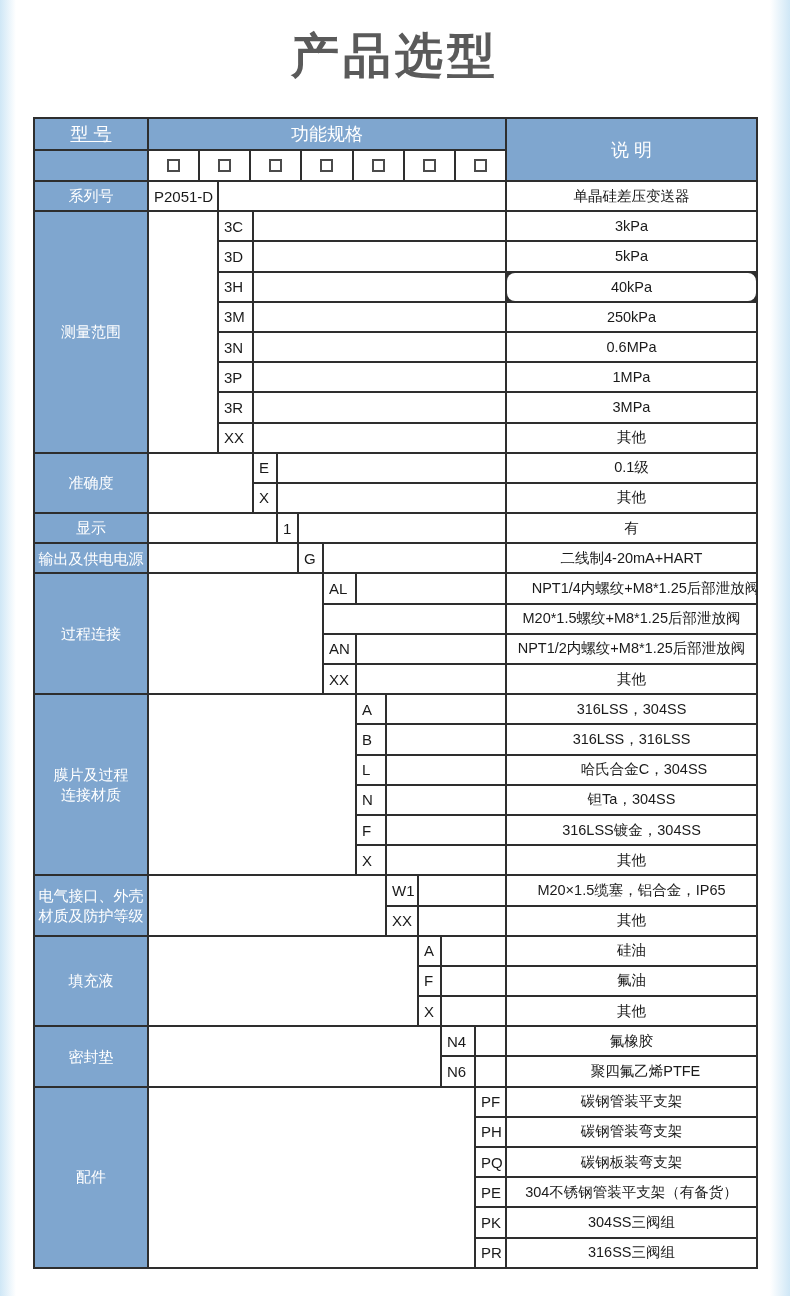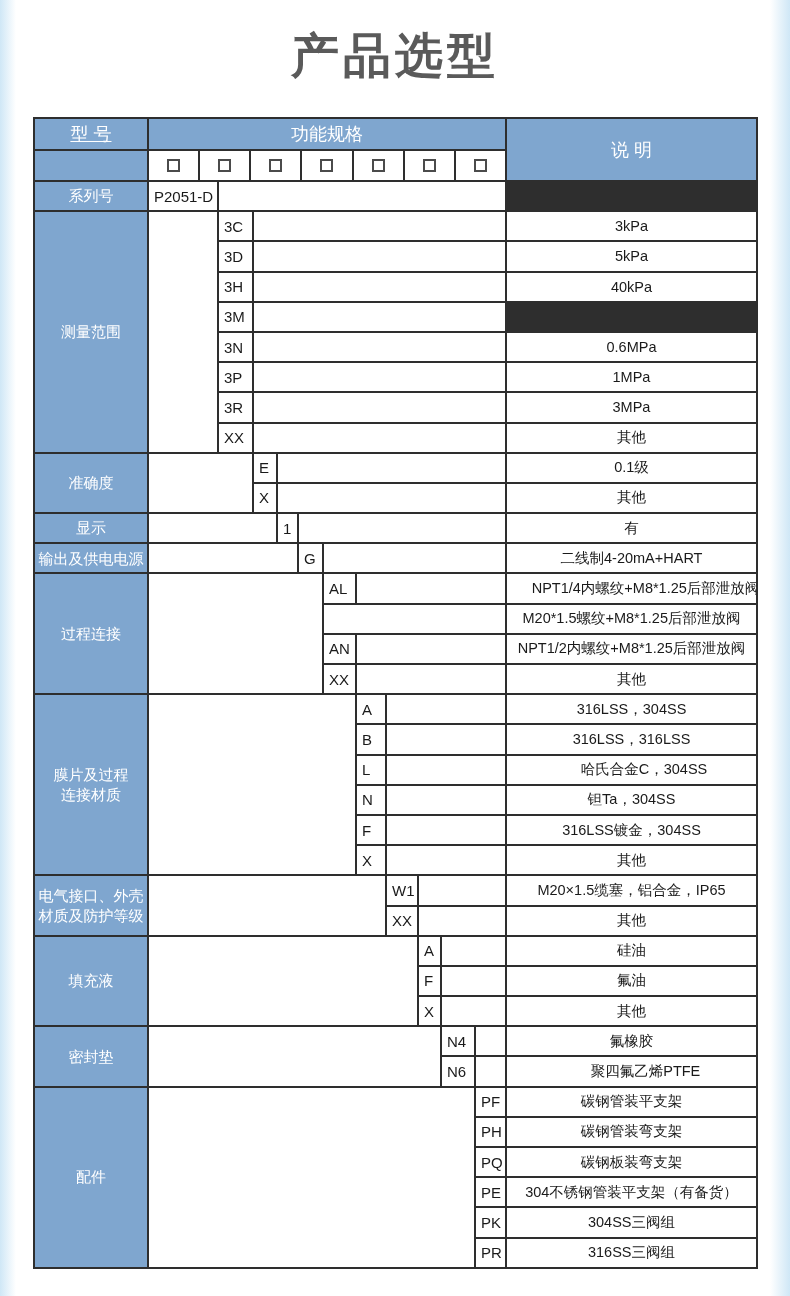--- a/index.html
+++ b/index.html
@@ -77,33 +77,35 @@
         <div class="cb-cell">
           <div class="cb-box"></div>
         </div>
         <div class="cb-cell">
           <div class="cb-box"></div>
         </div>
       </div>
   <div class="cell blue label" style="grid-area: 3 / 1 / span 1 / span 1;">系列号</div>
       <div class="cell code" style="grid-area: 3 / 2 / span 1 / span 1;">P2051-D</div>
       <div class="cell" style="grid-area: 3 / 3 / span 1 / span 10;"></div>
+      <div class="cell desc" style="grid-area: 3 / 13 / span 1 / span 1;">单晶硅差压变送器</div>
       <div class="cell blue label" style="grid-area: 4 / 1 / span 8 / span 1;">测量范围</div>
       <div class="cell" style="grid-area: 4 / 2 / span 8 / span 1;"></div>
       <div class="cell code" style="grid-area: 4 / 3 / span 1 / span 1;">3C</div>
       <div class="cell" style="grid-area: 4 / 4 / span 1 / span 9;"></div>
       <div class="cell desc" style="grid-area: 4 / 13 / span 1 / span 1;">3kPa</div>
       <div class="cell code" style="grid-area: 5 / 3 / span 1 / span 1;">3D</div>
       <div class="cell" style="grid-area: 5 / 4 / span 1 / span 9;"></div>
       <div class="cell desc" style="grid-area: 5 / 13 / span 1 / span 1;">5kPa</div>
       <div class="cell code" style="grid-area: 6 / 3 / span 1 / span 1;">3H</div>
       <div class="cell" style="grid-area: 6 / 4 / span 1 / span 9;"></div>
-      <div class="cell desc" style="grid-area: 6 / 13 / span 1 / span 1;">40kPa</div>
+      <div class="cell desc" style="grid-area: 6 / 13 / span 1 / span 1; border-radius: 8px;">40kPa</div>
       <div class="cell code" style="grid-area: 7 / 3 / span 1 / span 1;">3M</div>
       <div class="cell" style="grid-area: 7 / 4 / span 1 / span 9;"></div>
+      <div class="cell desc" style="grid-area: 7 / 13 / span 1 / span 1;">250kPa</div>
       <div class="cell code" style="grid-area: 8 / 3 / span 1 / span 1;">3N</div>
       <div class="cell" style="grid-area: 8 / 4 / span 1 / span 9;"></div>
       <div class="cell desc" style="grid-area: 8 / 13 / span 1 / span 1;">0.6MPa</div>
       <div class="cell code" style="grid-area: 9 / 3 / span 1 / span 1;">3P</div>
       <div class="cell" style="grid-area: 9 / 4 / span 1 / span 9;"></div>
       <div class="cell desc" style="grid-area: 9 / 13 / span 1 / span 1;">1MPa</div>
       <div class="cell code" style="grid-area: 10 / 3 / span 1 / span 1;">3R</div>
       <div class="cell" style="grid-area: 10 / 4 / span 1 / span 9;"></div>
       <div class="cell desc" style="grid-area: 10 / 13 / span 1 / span 1;">3MPa</div>
       <div class="cell code" style="grid-area: 11 / 3 / span 1 / span 1;">XX</div>

